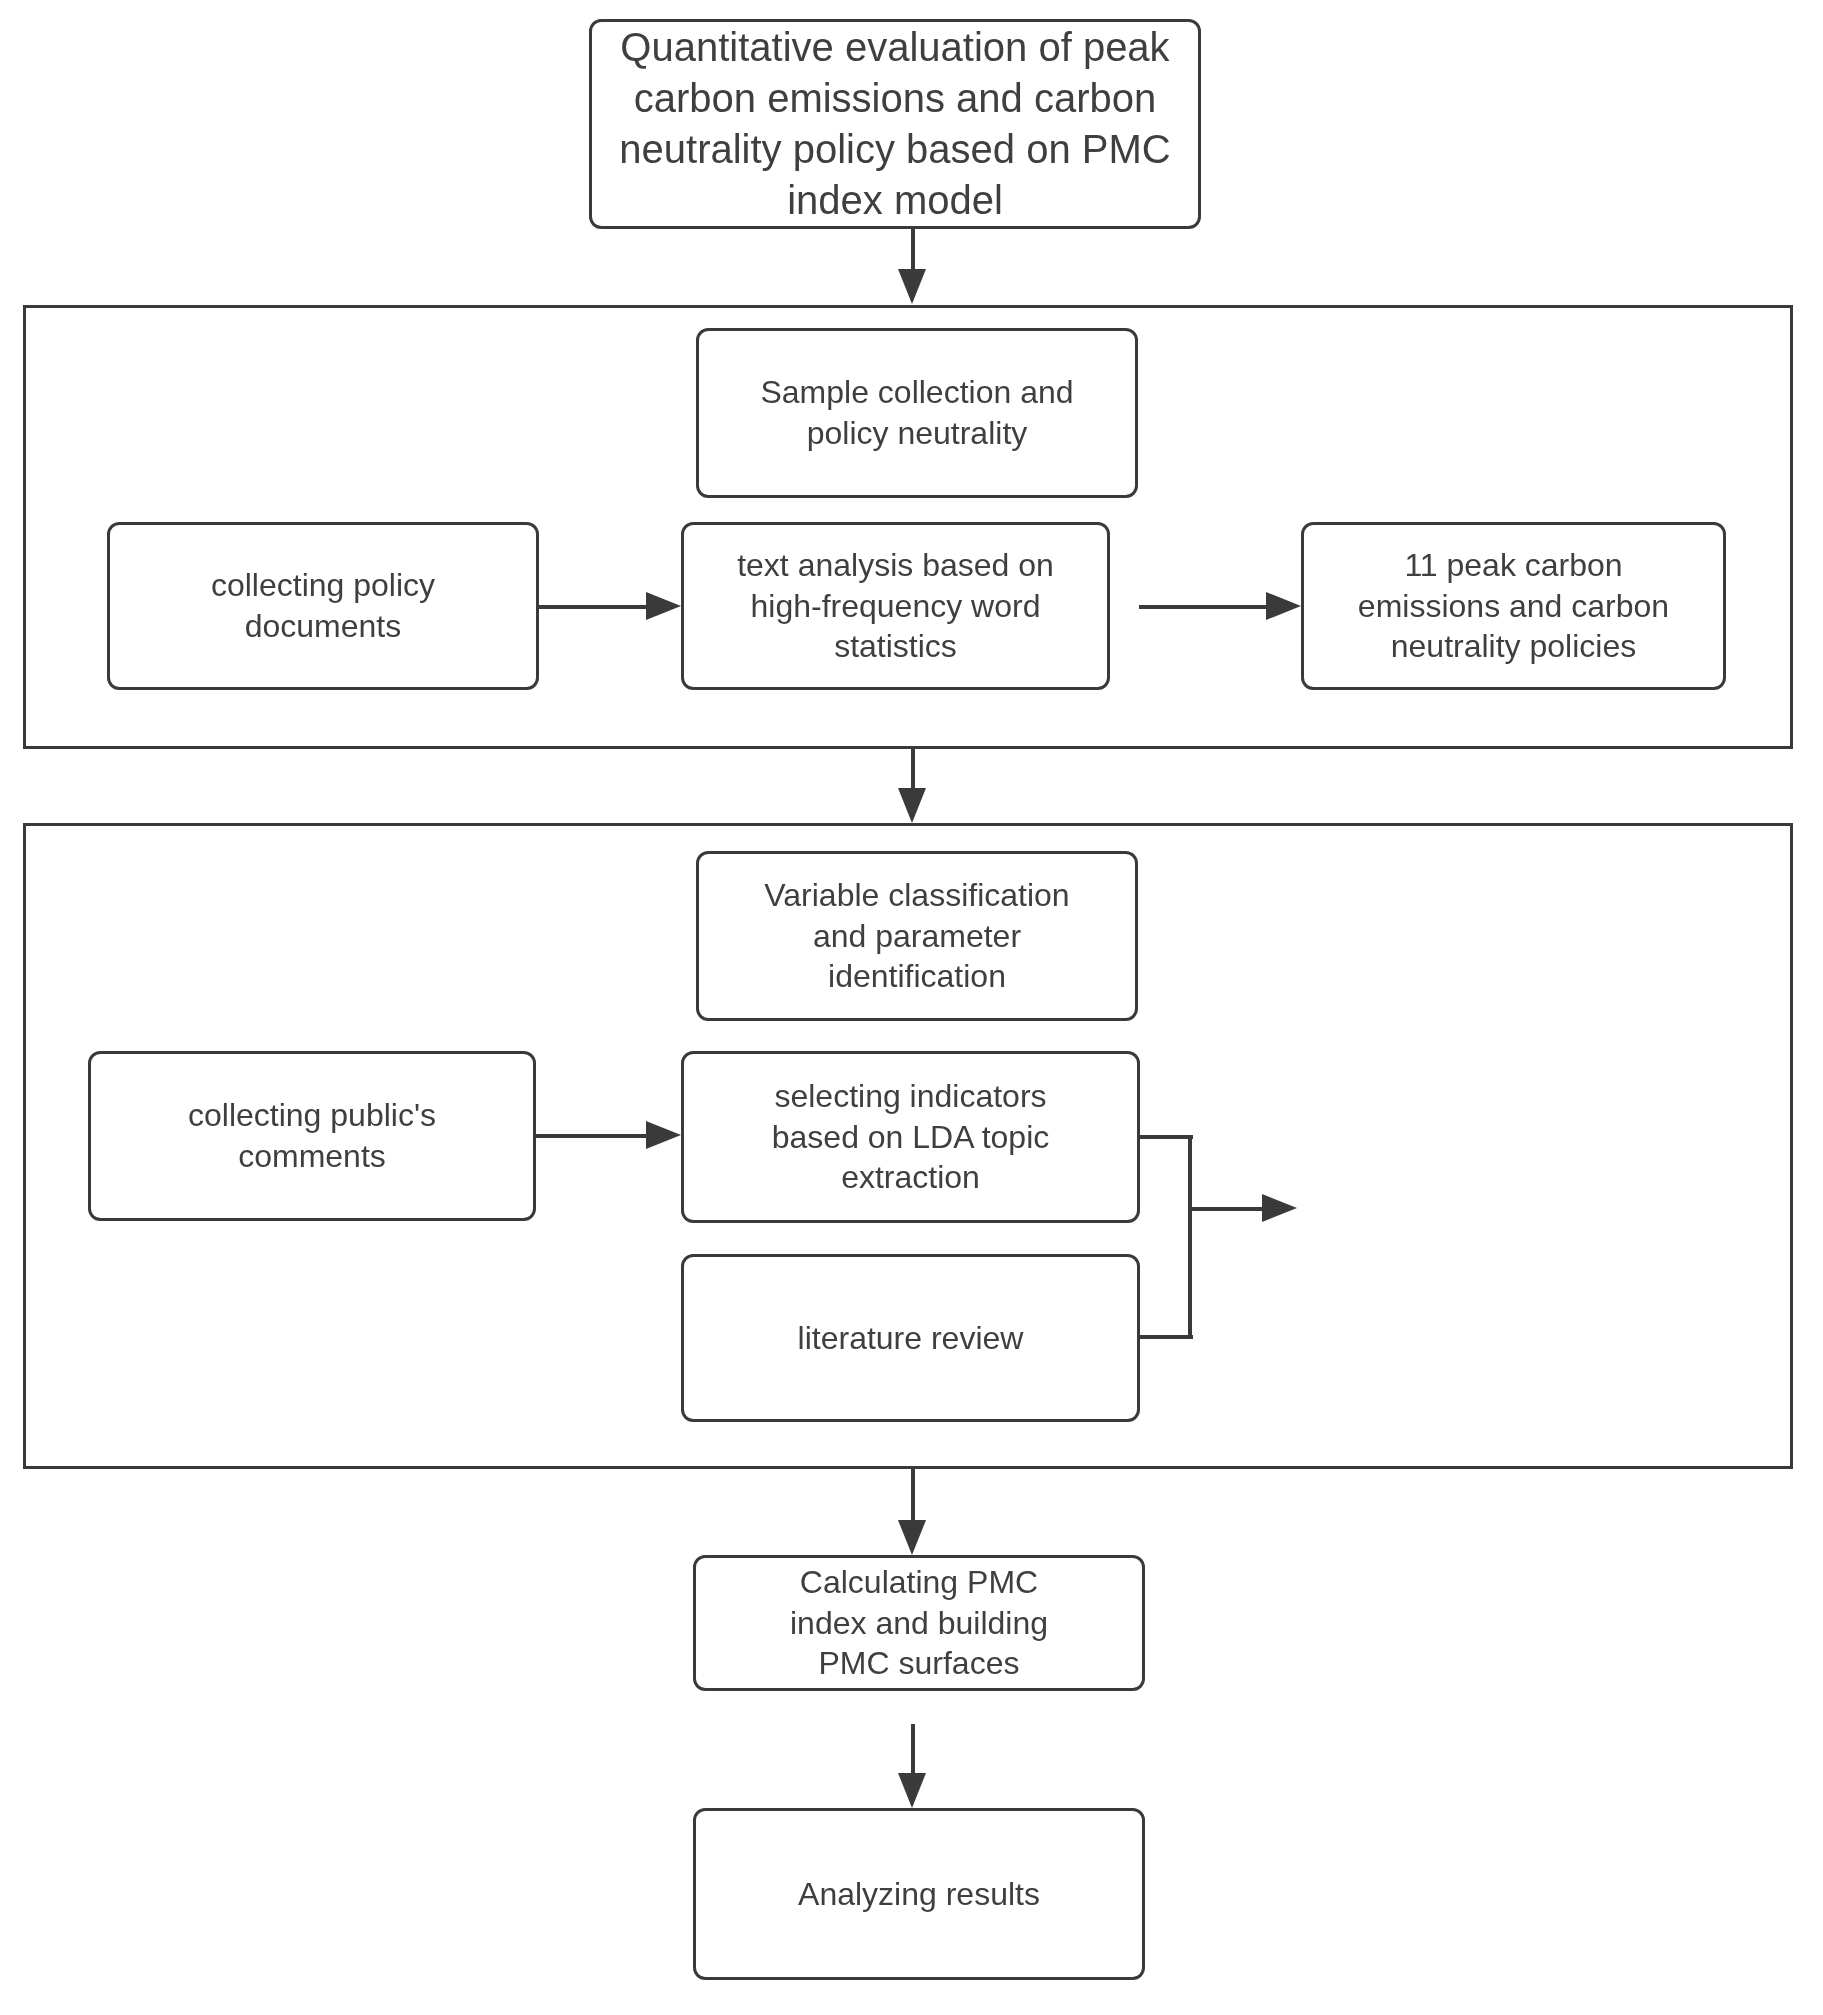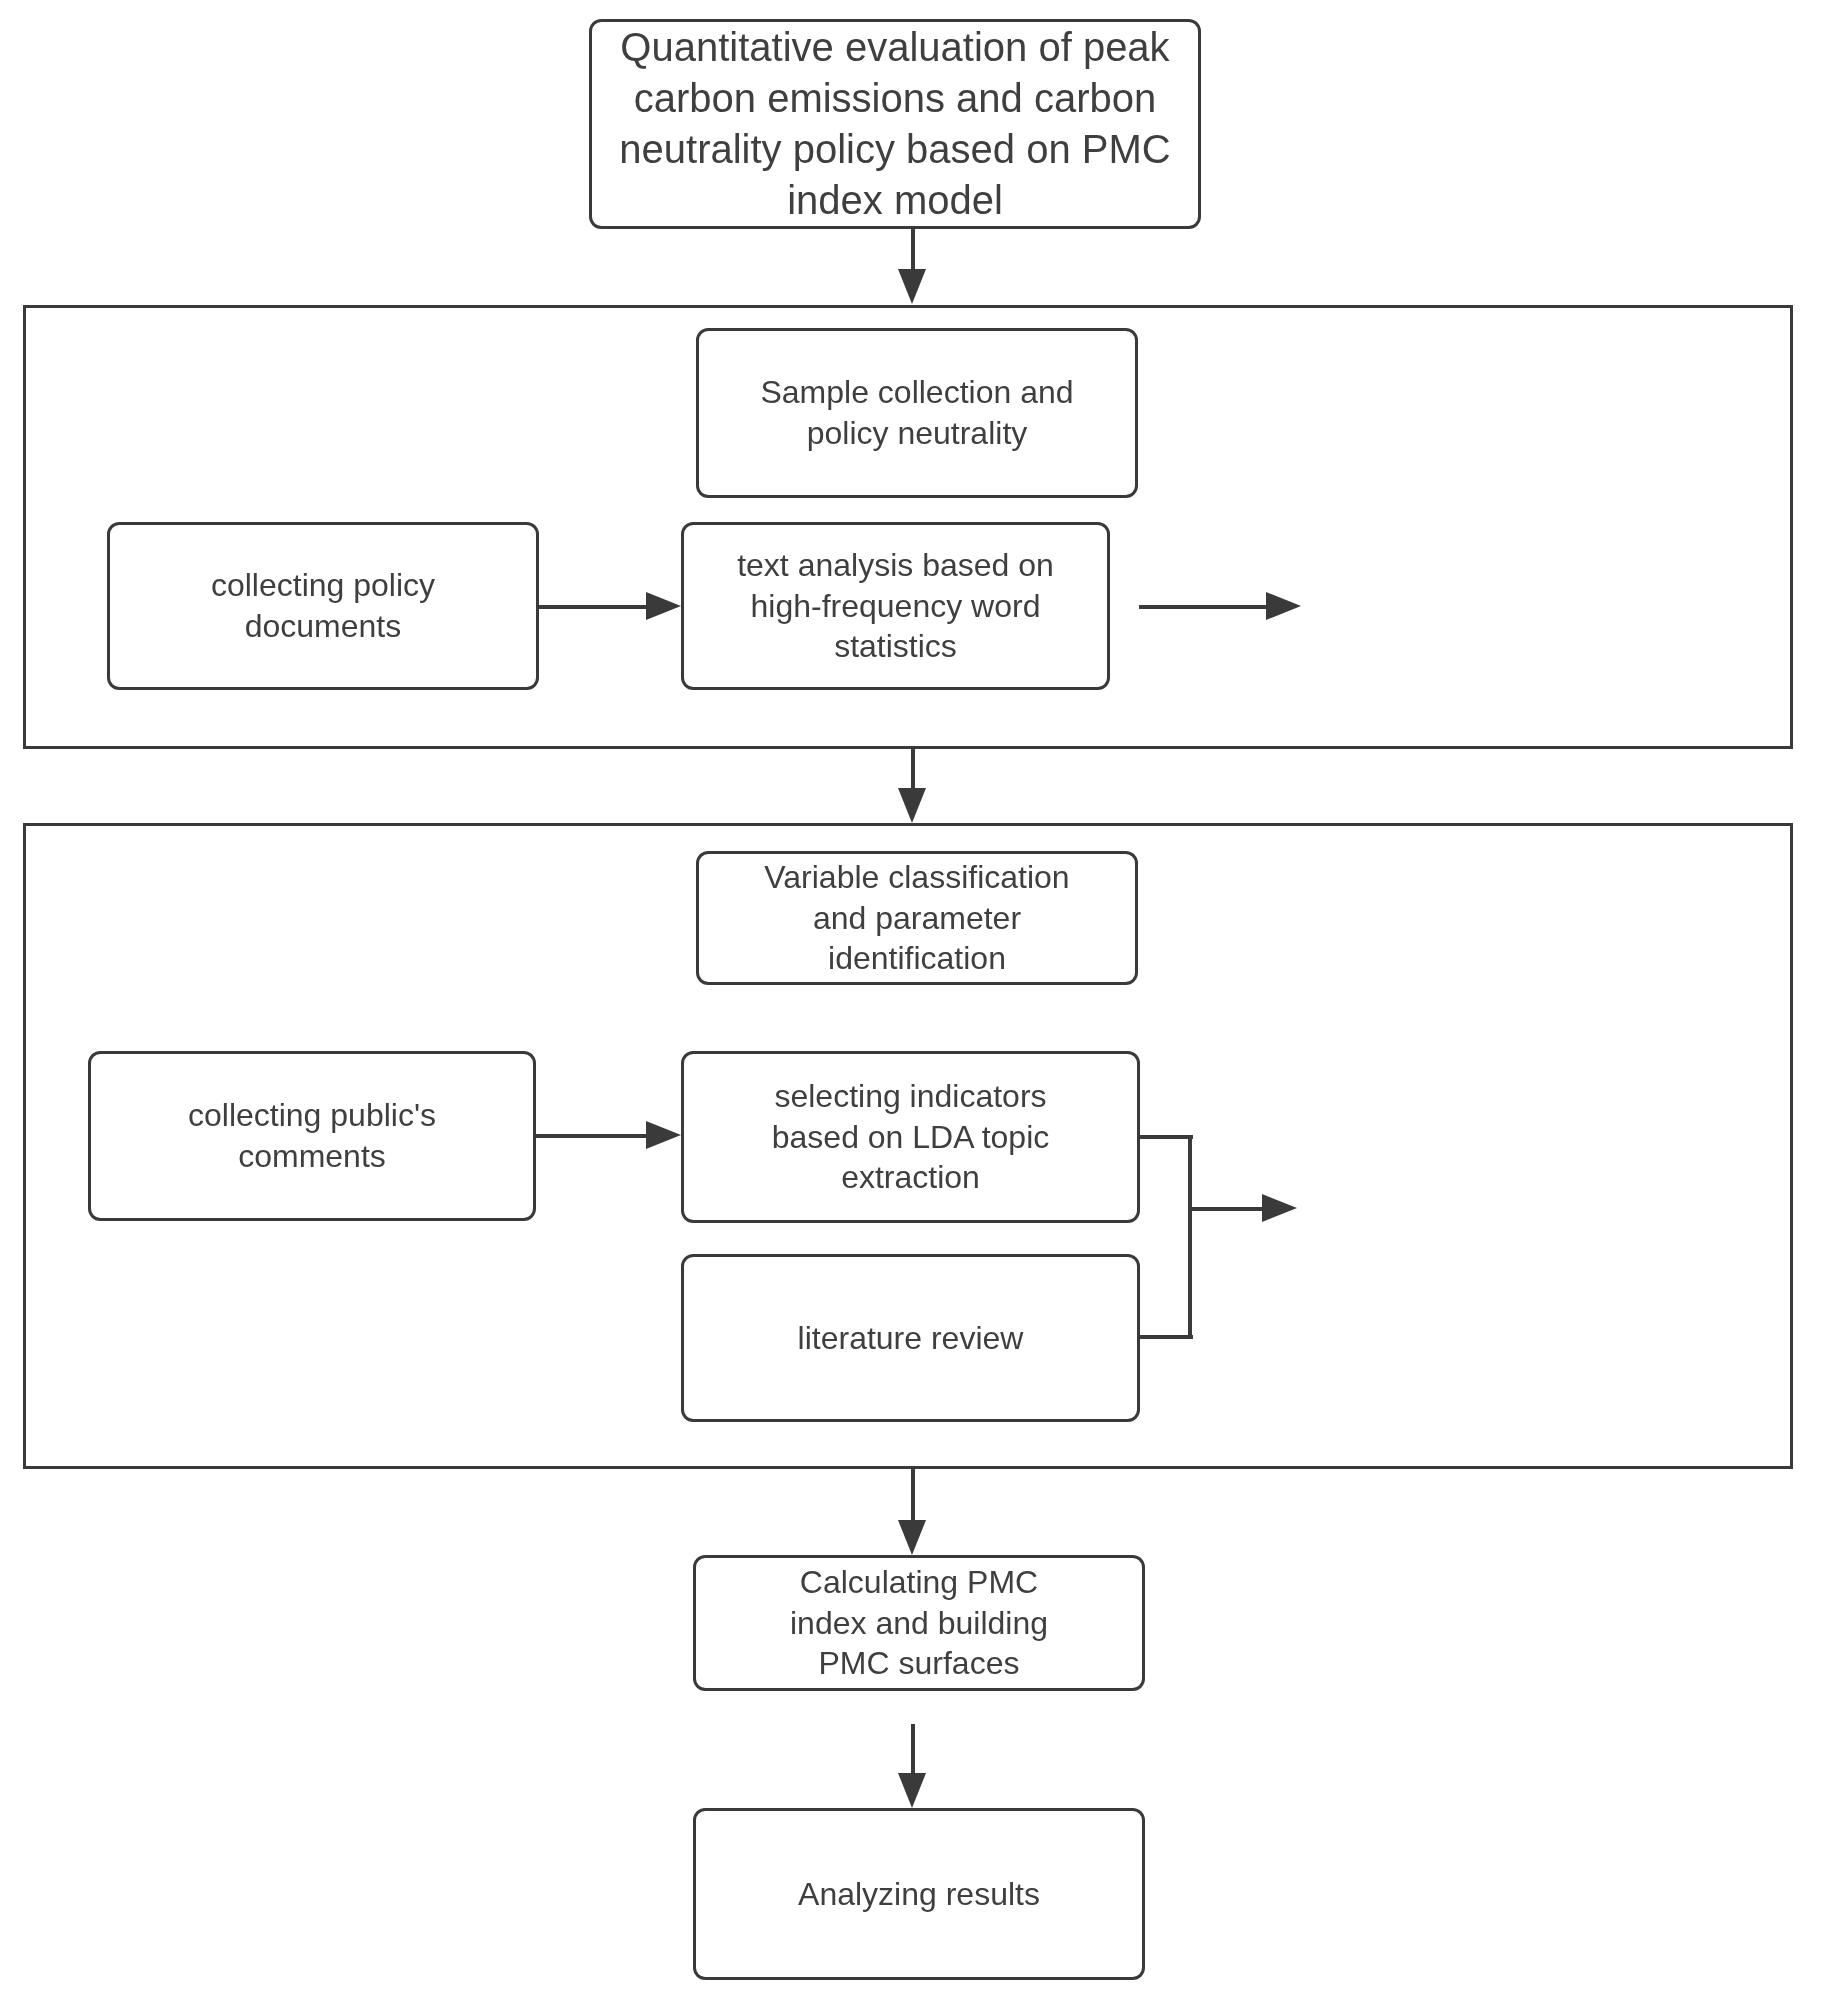--- a/index.html
+++ b/index.html
@@ -70,33 +70,36 @@
   <div class="frame" style="left:23px;top:305px;width:1770px;height:444px;"></div>
 
   <div class="box" style="left:696px;top:328px;width:442px;height:170px;">Sample collection and
 policy neutrality</div>
 
   <div class="box" style="left:107px;top:522px;width:432px;height:168px;">collecting policy
 documents</div>
   <div class="box" style="left:681px;top:522px;width:429px;height:168px;">text analysis based on
 high-frequency word
 statistics</div>
+  <div class="box" style="left:1301px;top:522px;width:425px;height:168px;">11 peak carbon
+emissions and carbon
+neutrality policies</div>
 
   <div class="hline" style="left:538px;top:605px;width:110px;"></div>
   <div class="arrow-right" style="left:646px;top:592px;"></div>
 
   <div class="hline" style="left:1139px;top:605px;width:130px;"></div>
   <div class="arrow-right" style="left:1266px;top:592px;"></div>
 
   <div class="vline" style="left:911px;top:747px;height:43px;"></div>
   <div class="arrow-down" style="left:898px;top:788px;"></div>
 
   <div class="frame" style="left:23px;top:823px;width:1770px;height:646px;"></div>
 
-  <div class="box" style="left:696px;top:851px;width:442px;height:134px;">Variable classification
+  <div class="box" style="left:696px;top:851px;width:442px;height:170px;">Variable classification
 and parameter
 identification</div>
 
   <div class="box" style="left:88px;top:1051px;width:448px;height:170px;">collecting public's
 comments</div>
   <div class="box" style="left:681px;top:1051px;width:459px;height:172px;">selecting indicators
 based on LDA topic
 extraction</div>
   <div class="box" style="left:681px;top:1254px;width:459px;height:168px;">literature review</div>
 

